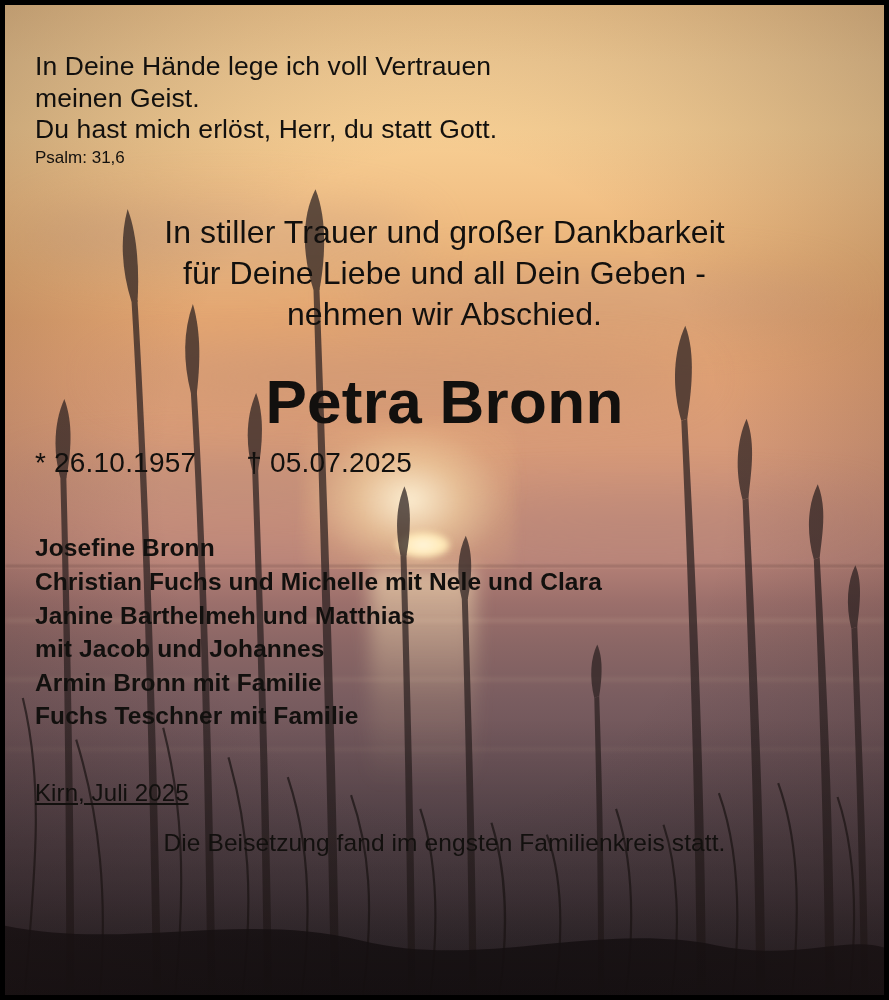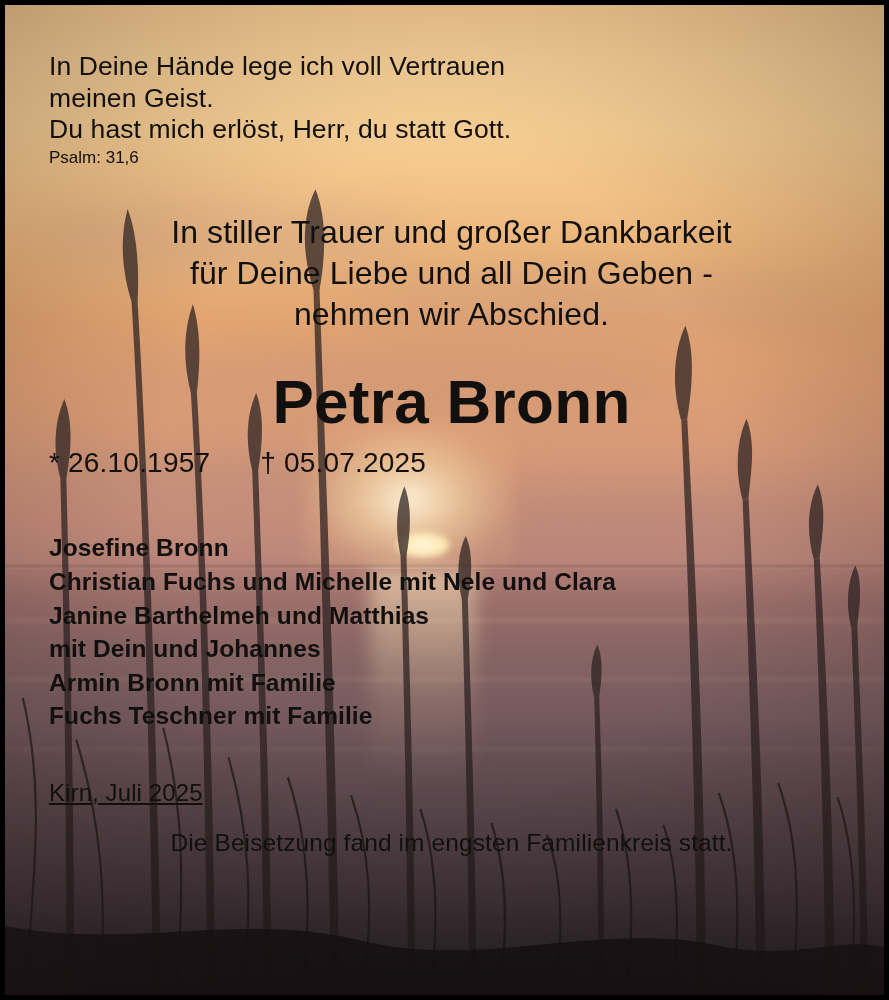--- a/index.html
+++ b/index.html
@@ -121,21 +121,21 @@
       radial-gradient(ellipse at 50% 48%, rgba(0,0,0,0) 45%, rgba(40,25,25,.28) 100%),
       linear-gradient(180deg, rgba(0,0,0,0) 72%, rgba(0,0,0,.35) 100%);
   }
   
   .reeds { position: absolute; inset: 0; }
   .reeds svg { position: absolute; inset: 0; width: 100%; height: 100%; }
   
   .content {
     position: relative;
     z-index: 3;
-    padding: 46px 30px 0 44px;
+    padding: 46px 30px 0 30px;
     height: 100%;
     box-sizing: border-box;
   }
   .verse {
     font-size: 26.5px;
     line-height: 1.19;
     letter-spacing: .1px;
   }
   .verse-src {
     font-size: 17px;
@@ -275,21 +275,21 @@
     <div class="dates">
       <span>* 26.10.1957</span>
       <span class="gap"></span>
       <span>† 05.07.2025</span>
     </div>
 
     <div class="mourners">
       <div>Josefine Bronn</div>
       <div>Christian Fuchs und Michelle mit Nele und Clara</div>
       <div>Janine Barthelmeh und Matthias</div>
-      <div>mit Dein und Johannes</div>
+      <div>mit Jacob und Johannes</div>
       <div>Armin Bronn mit Familie</div>
       <div>Fuchs Teschner mit Familie</div>
     </div>
 
     <div class="place">Kirn, Juli 2025</div>
 
     <div class="note">Die Beisetzung fand im engsten Familienkreis statt.</div>
 
   </div>
 </div>

